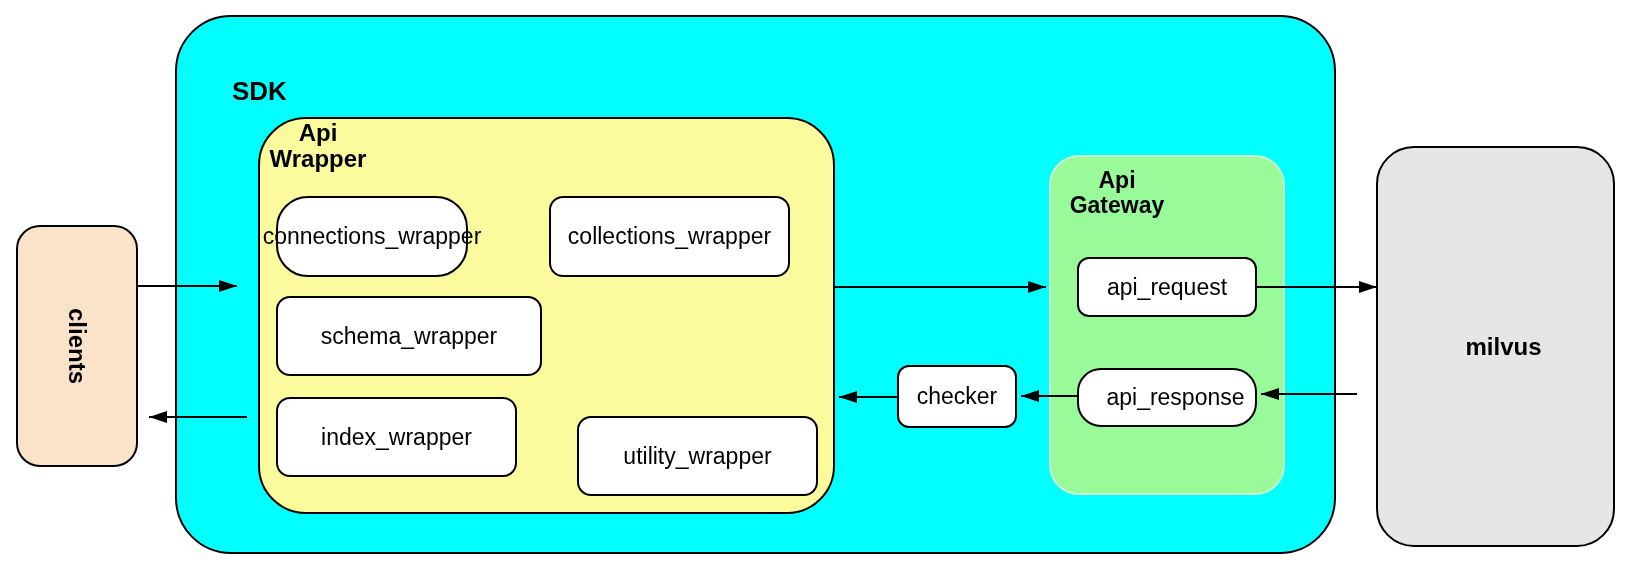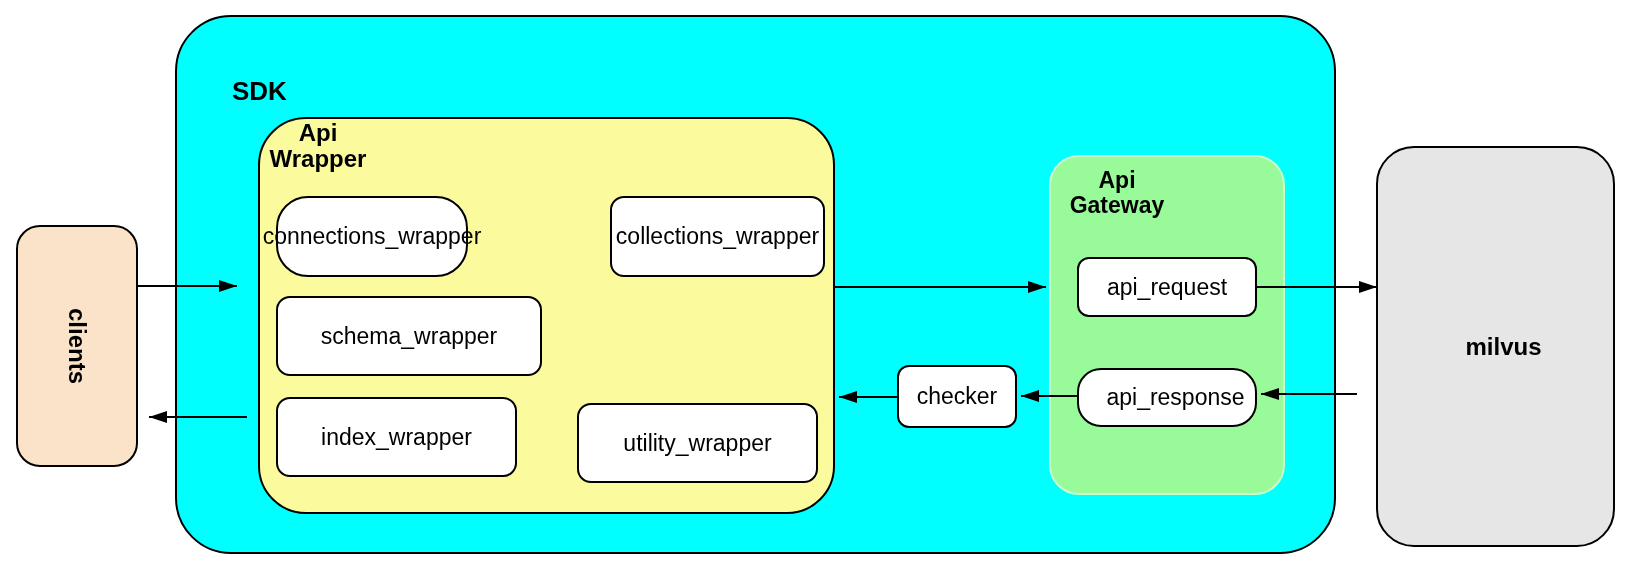--- a/index.html
+++ b/index.html
@@ -21,25 +21,25 @@
   #api-gateway{left:1049px;top:155px;width:236px;height:340px;border-radius:30px;background:#99fa99;border:2px solid #c9fdc9;}
   #milvus{left:1376px;top:146px;width:239px;height:401px;border-radius:38px;background:#e6e6e6;}
 
   
   .wbox{
     background:#ffffff;border:2px solid #000;border-radius:14px;
     display:flex;align-items:center;justify-content:center;
     font-size:23px;line-height:1;
   }
   #box-connections{left:276px;top:196px;width:192px;height:81px;border-radius:32px;}
-  #box-collections{left:610px;top:196px;width:215px;height:81px;}
+  #box-collections{left:549px;top:196px;width:241px;height:81px;}
   #box-schema{left:276px;top:296px;width:266px;height:80px;}
   #box-partition{left:577px;top:296px;width:241px;height:80px;}
   #box-index{left:276px;top:397px;width:241px;height:80px;}
-  #box-utility{left:577px;top:403px;width:241px;height:80px;}
+  #box-utility{left:577px;top:416px;width:241px;height:80px;}
   #box-api-request{left:1077px;top:257px;width:180px;height:60px;border-radius:12px;}
   #box-api-response{left:1077px;top:368px;width:180px;height:59px;border-radius:24px;padding-left:17px;}
   #box-checker{left:897px;top:365px;width:120px;height:63px;border-radius:12px;}
 
   
   .lbl{position:absolute;font-weight:bold;}
   #sdk-label{left:232px;top:42px;font-size:26px;margin-top:34px;}
   #api-wrapper-label{left:248px;top:120px;width:140px;text-align:center;font-size:24px;line-height:26px;}
   #api-gateway-label{left:1047px;top:168px;width:140px;text-align:center;font-size:23px;line-height:25px;}
   #clients-label{

